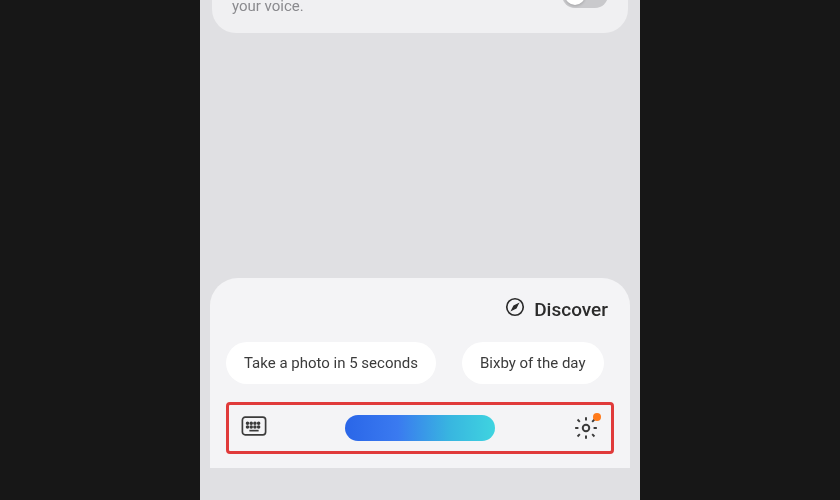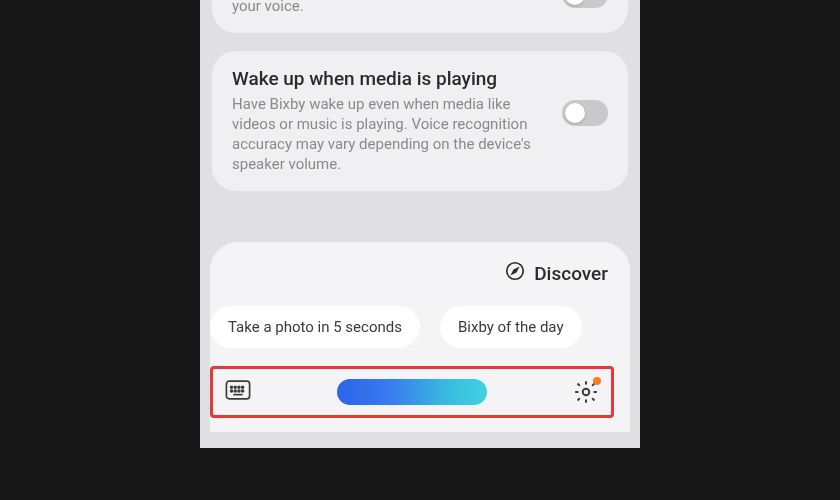--- a/index.html
+++ b/index.html
@@ -7,21 +7,21 @@
     width: 840px;
     height: 500px;
     background: #171717;
     font-family: -apple-system, BlinkMacSystemFont, "Segoe UI", Roboto, sans-serif;
     display: flex;
     justify-content: center;
     overflow: hidden;
   }
   .phone-viewport {
     width: 440px;
-    height: 448px;
+    height: 500px;
     background: #e0e0e3;
     position: relative;
     overflow: hidden;
   }
   .card {
     background: #f0f0f2;
     border-radius: 24px;
     margin: 0 12px 18px 12px;
     padding: 16px 20px;
   }
@@ -63,22 +63,22 @@
     height: 20px;
     background: #fff;
     border-radius: 50%;
     top: 3px;
     left: 3px;
     box-shadow: 0 1px 3px rgba(0,0,0,0.2);
   }
   .bottom-sheet {
     background: #f4f4f6;
     border-radius: 28px 28px 0 0;
-    margin: 0 10px;
-    padding: 18px 16px 14px 0;
+    margin: 16px 10px;
+    padding: 18px 16px 14px 16px;
     position: absolute;
     bottom: 16px;
     left: 0;
     right: 0;
   }
   .discover-row {
     display: flex;
     justify-content: flex-end;
     align-items: center;
     gap: 8px;
@@ -86,21 +86,21 @@
     padding-right: 6px;
   }
   .discover-row svg { width: 22px; height: 22px; }
   .discover-label {
     font-size: 19px;
     color: #2b2b2b;
     font-weight: 500;
   }
   .chips-row {
     display: flex;
-    gap: 20px;
+    gap: 26px;
     margin-bottom: 18px;
   }
   .chip {
     background: #fff;
     border-radius: 22px;
     padding: 12px 18px;
     font-size: 15px;
     color: #3b3b3b;
     white-space: nowrap;
   }
@@ -142,27 +142,20 @@
       <div>
         <div class="card-desc">
           <br>
           <span>your voice.</span>
         </div>
       </div>
       <div class="toggle"></div>
     </div>
   </div>
 
-  <div class="card">
-    <div class="card-title">Wake up when media is playing</div>
-    <div class="card-top-row">
-      <div class="card-desc">Have Bixby wake up even when media like videos or music is playing. Voice recognition accuracy may vary depending on the device's speaker volume.</div>
-      <div class="toggle"></div>
-    </div>
-  </div>
 
   <div class="bottom-sheet">
     <div class="discover-row">
       <span>
         <svg viewBox="0 0 24 24" fill="none" stroke="#2b2b2b" stroke-width="1.8">
           <circle cx="12" cy="12" r="9"></circle>
           <path d="M15 9 L13 13 L9 15 L11 11 Z" fill="#2b2b2b"></path>
         </svg>
       </span>
       <span class="discover-label">Discover</span>

